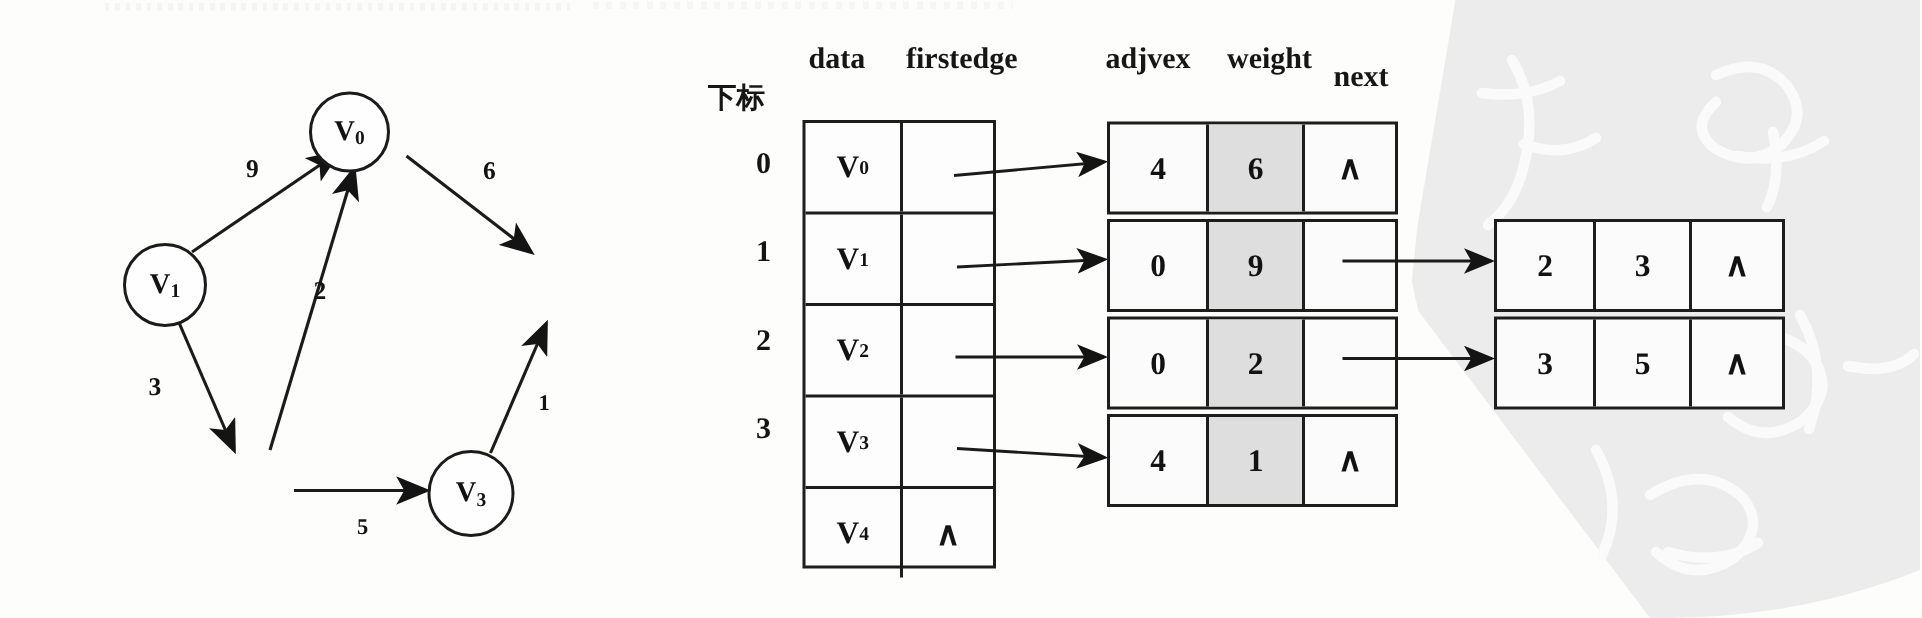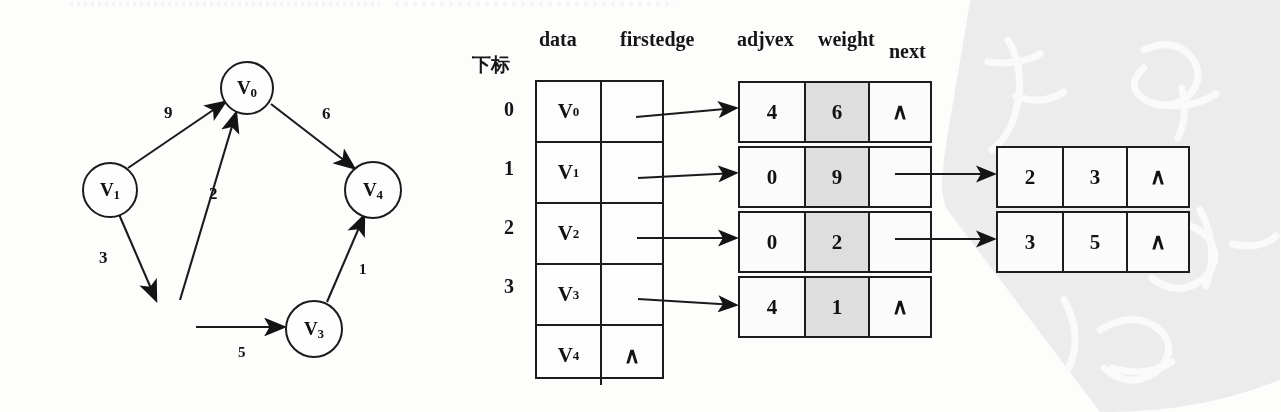--- a/index.html
+++ b/index.html
@@ -145,44 +145,41 @@
         <line x1="180" y1="300" x2="236" y2="113" marker-end="url(#ar)"></line>
 
         <line x1="118" y1="212" x2="156" y2="300" marker-end="url(#ar)"></line>
 
         <line x1="196" y1="327" x2="284" y2="327" marker-end="url(#ar)"></line>
 
         <line x1="327" y1="302" x2="364" y2="216" marker-end="url(#ar)"></line>
       </g>
     </svg>
 
-    <div class="node" style="left:220px;top:61px;width:50px;height:50px;">
+    <div class="node" style="left:206px;top:61px;width:50px;height:50px;">
       <span class="lbl">V<sub>0</sub></span>
     </div>
     <div class="node" style="left:82px;top:162px;width:52px;height:52px;justify-content:center;">
       <span class="lbl">V<sub>1</sub></span>
     </div>
     <div class="node" style="left:285px;top:300px;width:54px;height:54px;">
       <span class="lbl">V<sub>3</sub></span>
-    </div>
-    <div class="node" style="left:344px;top:161px;width:54px;height:54px;">
-      <span class="lbl">V<sub>4</sub></span>
     </div>
 
     <div class="wlabel" style="left:164px;top:103px;">9</div>
     <div class="wlabel" style="left:322px;top:104px;">6</div>
     <div class="wlabel" style="left:209px;top:184px;">2</div>
     <div class="wlabel" style="left:99px;top:248px;">3</div>
     <div class="wlabel" style="left:238px;top:344px;font-size:15px;">5</div>
     <div class="wlabel" style="left:359px;top:261px;font-size:15px;">1</div>
   </div>
 
   <div class="hdr cjk" style="left:472px;top:28px;margin-top:24px;">下标</div>
   <div class="hdr lat" style="left:539px;top:28px;">data</div>
-  <div class="hdr lat" style="left:604px;top:28px;margin-left:16px;">firstedge</div>
+  <div class="hdr lat" style="left:604px;top:28px;">firstedge</div>
   <div class="hdr lat" style="left:737px;top:28px;">adjvex</div>
   <div class="hdr lat" style="left:818px;top:28px;">weight</div>
   <div class="hdr lat" style="left:889px;top:40px;">next</div>
 
   <div class="idx" style="left:495px;top:98px;">0</div>
   <div class="idx" style="left:495px;top:157px;">1</div>
   <div class="idx" style="left:495px;top:216px;">2</div>
   <div class="idx" style="left:495px;top:275px;">3</div>
 
   <div class="vtable">

